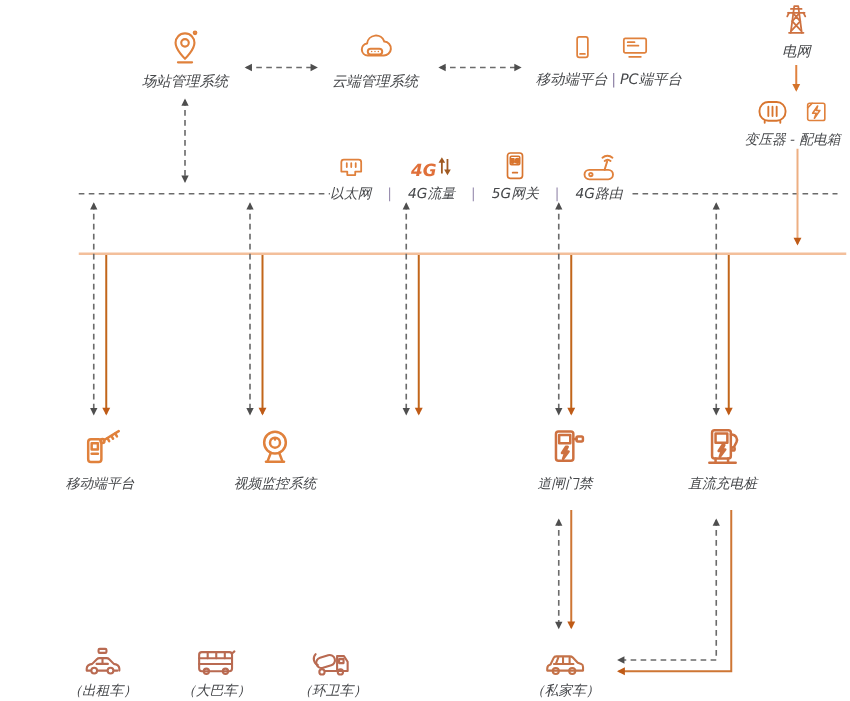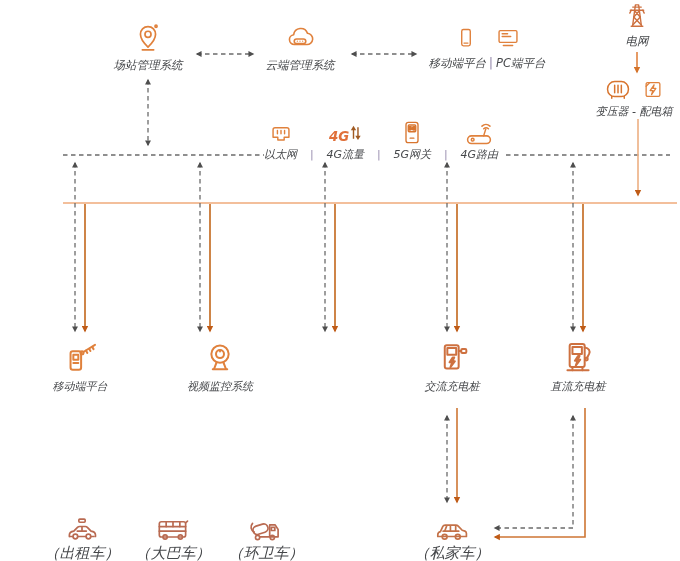--- a/index.html
+++ b/index.html
@@ -11,21 +11,21 @@
   .dsh{stroke:#6b6b6b;stroke-width:1.3;fill:none;stroke-dasharray:4.5 3.5;}
   .pline{stroke:#F3BF9B;stroke-width:2;fill:none;}
   .oln{stroke:#E0823F;stroke-width:1.6;fill:none;}
   .olnl{stroke:#EDAF82;stroke-width:1.6;fill:none;}
   .ov{stroke:#C2661A;stroke-width:1.6;fill:none;}
   .ov2{stroke:#CE7634;stroke-width:1.6;fill:none;}
 
   .node{position:absolute;display:flex;flex-direction:column;align-items:center;}
   .lbl{font-size:11px;line-height:14px;color:#45474a;white-space:nowrap;margin-top:2px;text-align:center;font-style:italic;}
   .t12{font-size:11.5px;}
-  .t10{font-size:15px;}
+  .t10{font-size:11px;}
   .sep-dim{color:#8d80a5;padding:0 3px;}
 
   .iconrow{display:flex;align-items:flex-end;gap:14px;}
   .ticonrow{display:flex;align-items:flex-end;gap:7px;}
 
   .net-row{position:absolute;left:264px;top:119px;width:234px;display:flex;justify-content:space-between;align-items:flex-end;}
   .net-item{display:flex;flex-direction:column;align-items:center;}
   .net-sep{font-size:11px;color:#9a8fb0;line-height:14px;padding-bottom:0px;}
 
   svg.ic{display:block;}
@@ -227,21 +227,21 @@
 
 
   <div class="node" style="left:402px;top:338px;width:100px">
     <svg class="ic s c-amber" width="40" height="40" viewBox="0 0 36 36">
       <rect x="11.5" y="6.5" width="12.5" height="21" rx="1.8"></rect>
       <rect x="13.8" y="9" width="8" height="6"></rect>
       <path d="M18.6,17.5 l-2.8,4.4 h2.3 l-1.5,4.4 l4,-5.4 h-2.3 l1.7,-3.4 Z"></path>
       <path d="M24,11.8 h2.3"></path>
       <rect x="26.3" y="10" width="4.6" height="3.6" rx="1"></rect>
     </svg>
-    <div class="lbl">交流充电桩</div>
+    <div class="lbl">道闸门禁</div>
   </div>
 
   <div class="node" style="left:528px;top:338px;width:100px">
     <svg class="ic s c-amber" width="40" height="40" viewBox="0 0 36 36">
       <rect x="10.5" y="5.5" width="13.5" height="20.5" rx="1.8"></rect>
       <rect x="13" y="8" width="8.5" height="6.5"></rect>
       <path d="M18,16.2 l-2.8,4.3 h2.3 l-1.5,4.3 l4,-5.3 h-2.3 l1.7,-3.3 Z"></path>
       <path d="M24,8.5 c3.8,0.4 5.2,3.2 4,5.8 l-1.7,3.2"></path>
       <circle cx="25.6" cy="19" r="1.2"></circle>
       <path d="M8.5,29 h19"></path>

